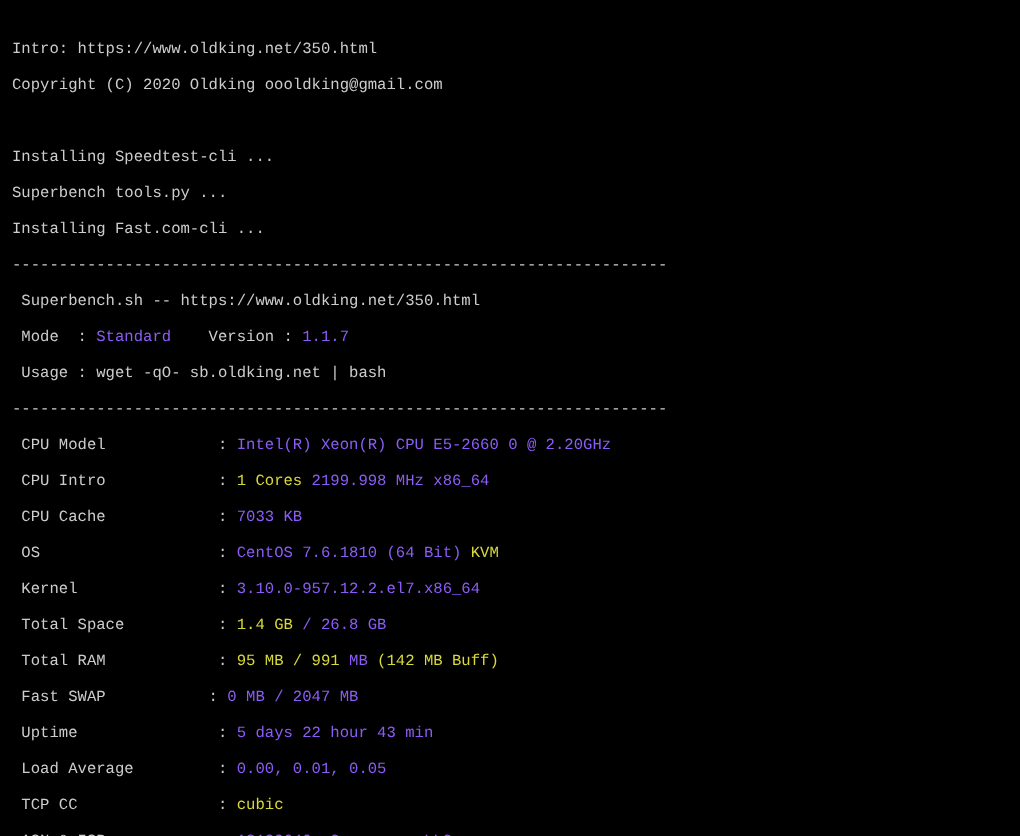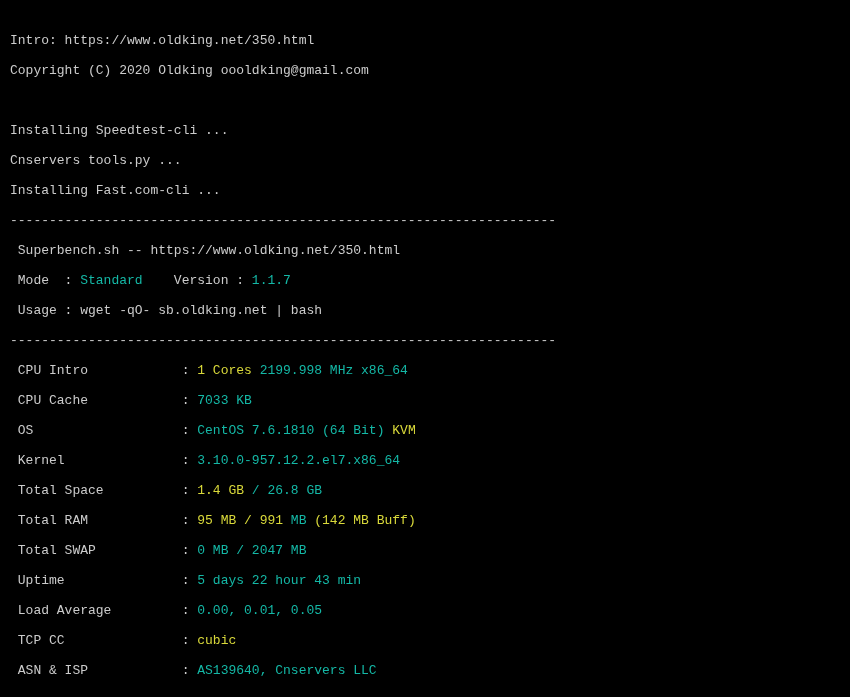--- a/index.html
+++ b/index.html
@@ -11,46 +11,47 @@
     font-size: 13px;
     line-height: 15px;
     width: 850px;
     height: 697px;
     overflow: hidden;
   }
   .term {
     padding: 18px 10px 0 10px;
     white-space: pre;
   }
-  .cyan   { color: #14b8a6; }
+  .cyan   { color: #8b5cf6; }
   .yellow { color: #d9d93a; }
   span { white-space: pre; }
 </style>
 </head>
 <body>
 
 <div class="term">
 <div>Intro: https://www.oldking.net/350.html</div>
 <div>Copyright (C) 2020 Oldking oooldking@gmail.com</div>
 <div> </div>
 <div>Installing Speedtest-cli ...</div>
-<div>Cnservers tools.py ...</div>
+<div>Superbench tools.py ...</div>
 <div>Installing Fast.com-cli ...</div>
 <div>----------------------------------------------------------------------</div>
 <div> Superbench.sh -- https://www.oldking.net/350.html</div>
 <div><span> Mode  : </span><span class="cyan">Standard</span><span>    Version : </span><span class="cyan">1.1.7</span></div>
 <div> Usage : wget -qO- sb.oldking.net | bash</div>
 <div>----------------------------------------------------------------------</div>
+<div><span> CPU Model            : </span><span class="cyan">Intel(R) Xeon(R) CPU E5-2660 0 @ 2.20GHz</span></div>
 <div><span> CPU Intro            : </span><span class="yellow">1 Cores </span><span class="cyan">2199.998 MHz x86_64</span></div>
 <div><span> CPU Cache            : </span><span class="cyan">7033 KB</span></div>
 <div><span> OS                   : </span><span class="cyan">CentOS 7.6.1810 (64 Bit) </span><span class="yellow">KVM</span></div>
 <div><span> Kernel               : </span><span class="cyan">3.10.0-957.12.2.el7.x86_64</span></div>
 <div><span> Total Space          : </span><span class="yellow">1.4 GB </span><span class="cyan">/ </span><span class="cyan">26.8 GB</span></div>
 <div><span> Total RAM            : </span><span class="yellow">95 MB / 991 </span><span class="cyan">MB </span><span class="yellow">(142 MB Buff)</span></div>
-<div><span> Total SWAP           : </span><span class="cyan">0 MB / 2047 MB</span></div>
+<div><span> Fast SWAP           : </span><span class="cyan">0 MB / 2047 MB</span></div>
 <div><span> Uptime               : </span><span class="cyan">5 days 22 hour 43 min</span></div>
 <div><span> Load Average         : </span><span class="cyan">0.00, 0.01, 0.05</span></div>
 <div><span> TCP CC               : </span><span class="yellow">cubic</span></div>
 <div><span> ASN &amp; ISP            : </span><span class="cyan">AS139640, Cnservers LLC</span></div>
 
 
 
 
 
 

